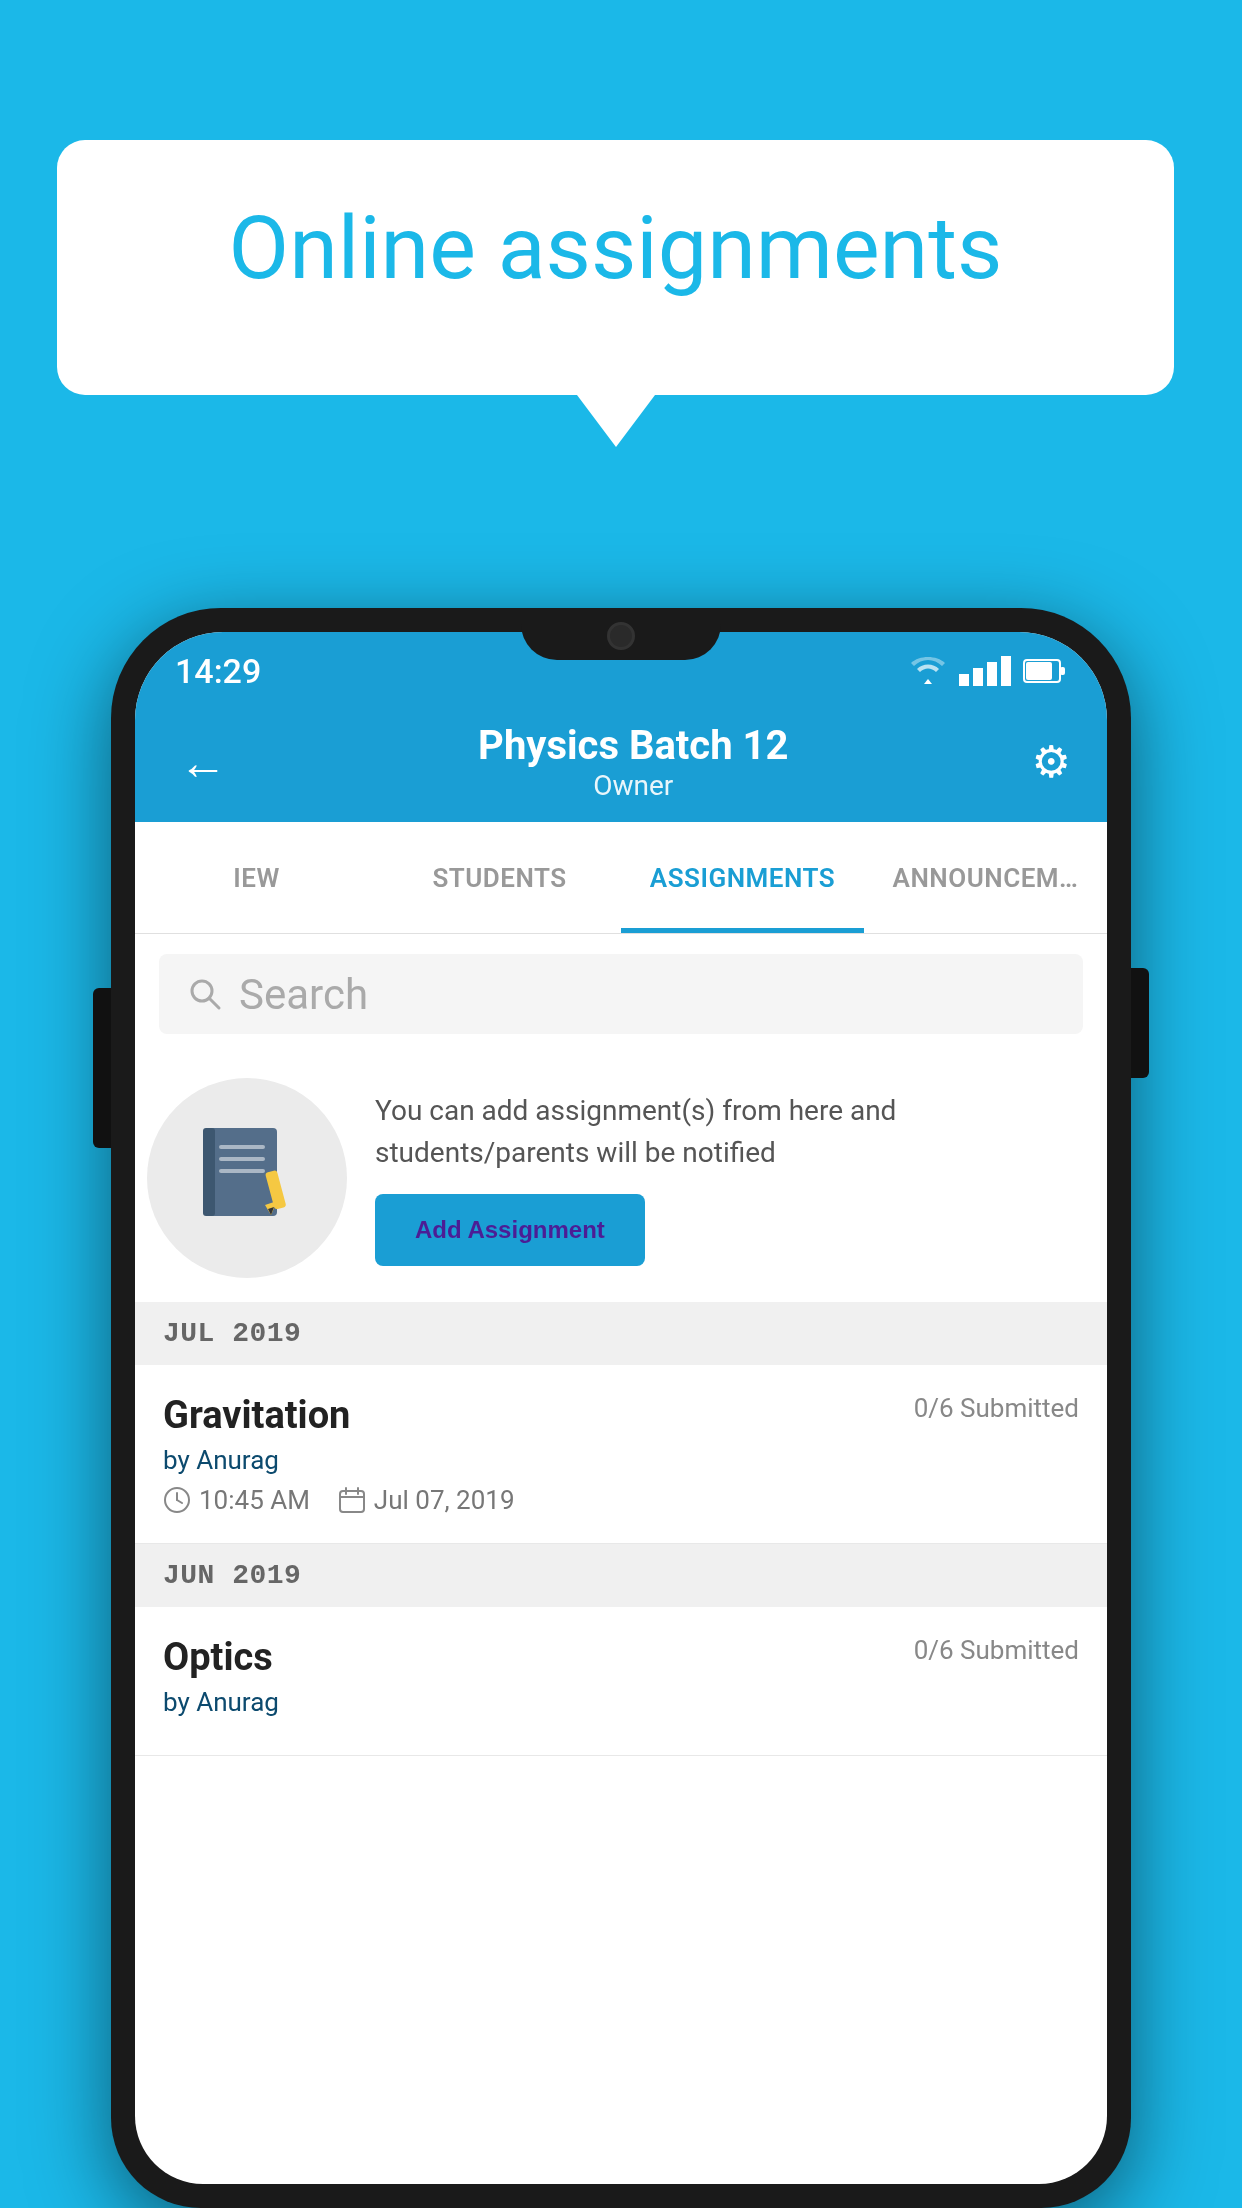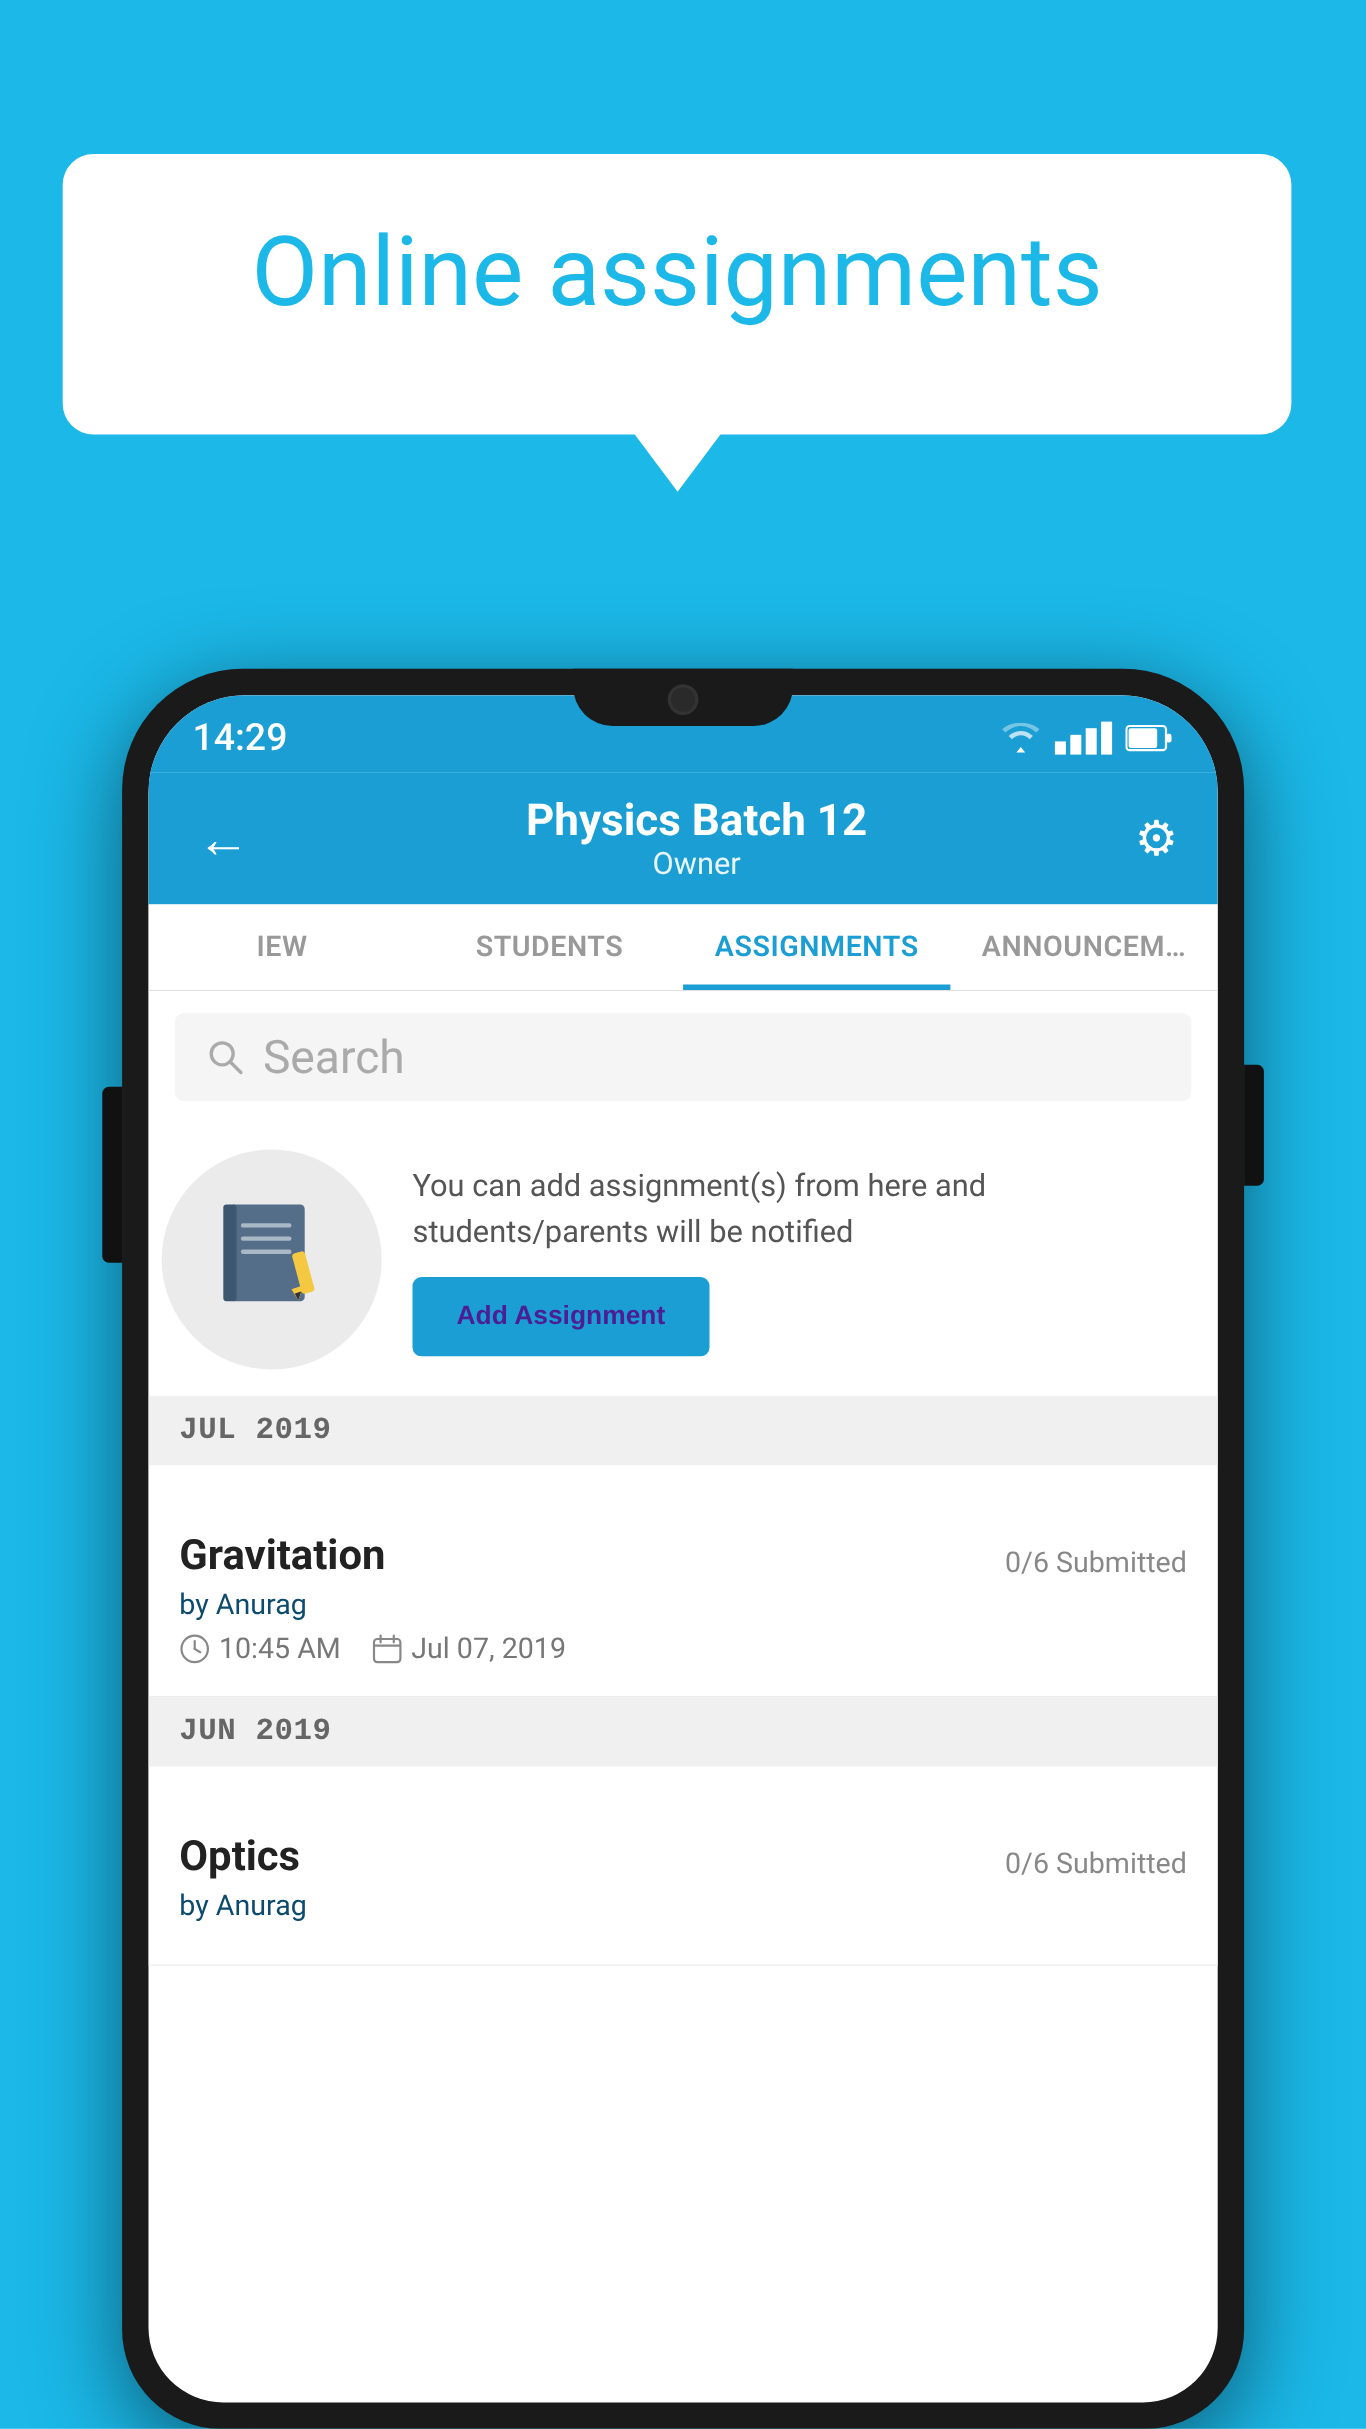--- a/index.html
+++ b/index.html
@@ -207,21 +207,21 @@
       color: white;
       font-size: 44px;
       cursor: pointer;
     }
 
     
     .tabs-bar {
       background: white;
       display: flex;
       border-bottom: 1px solid #e0e0e0;
-      height: 79px;
+      height: 112px;
       text-align: right;
     }
 
     .tab-item {
       flex: 1;
       display: flex;
       align-items: center;
       justify-content: center;
       font-size: 26px;
       font-weight: 600;
@@ -324,23 +324,22 @@
 
     
     .assignment-item {
       padding: 28px 28px 28px;
       border-bottom: 1px solid #e8e8e8;
     }
 
     .assignment-top-row {
       display: flex;
       justify-content: space-between;
-      align-items: flex-end;
+      align-items: flex-start;
       margin-bottom: 8px;
-      margin-top: 32px;
     }
 
     .assignment-name {
       font-size: 38px;
       font-weight: 700;
       color: #222;
     }
 
     .assignment-status {
       font-size: 26px;

